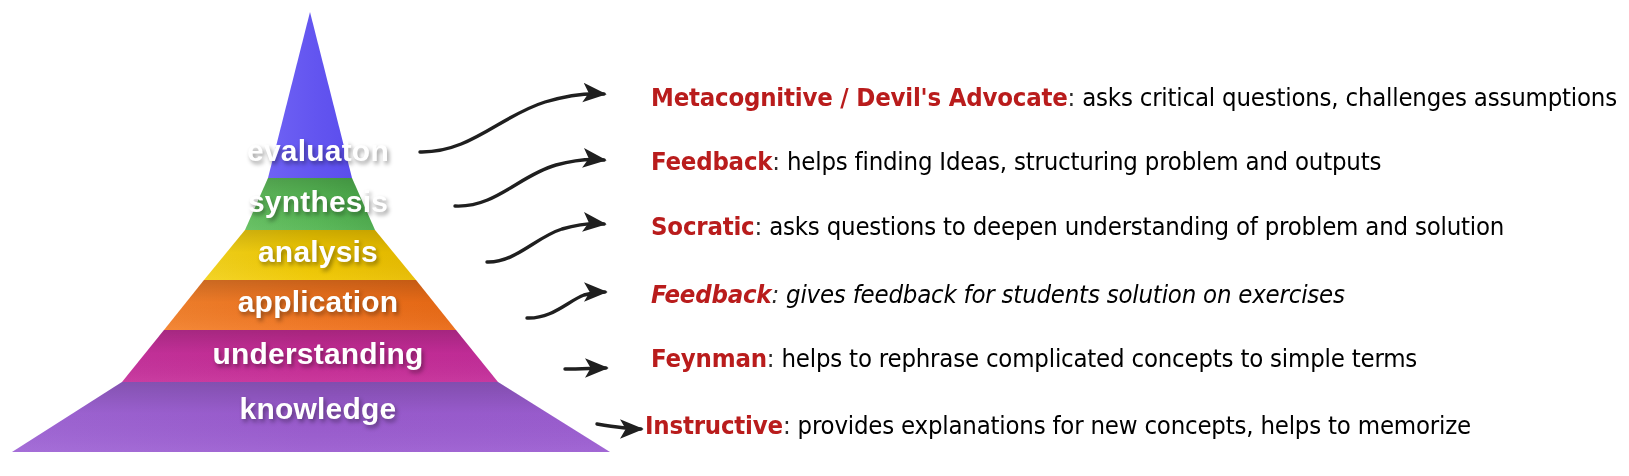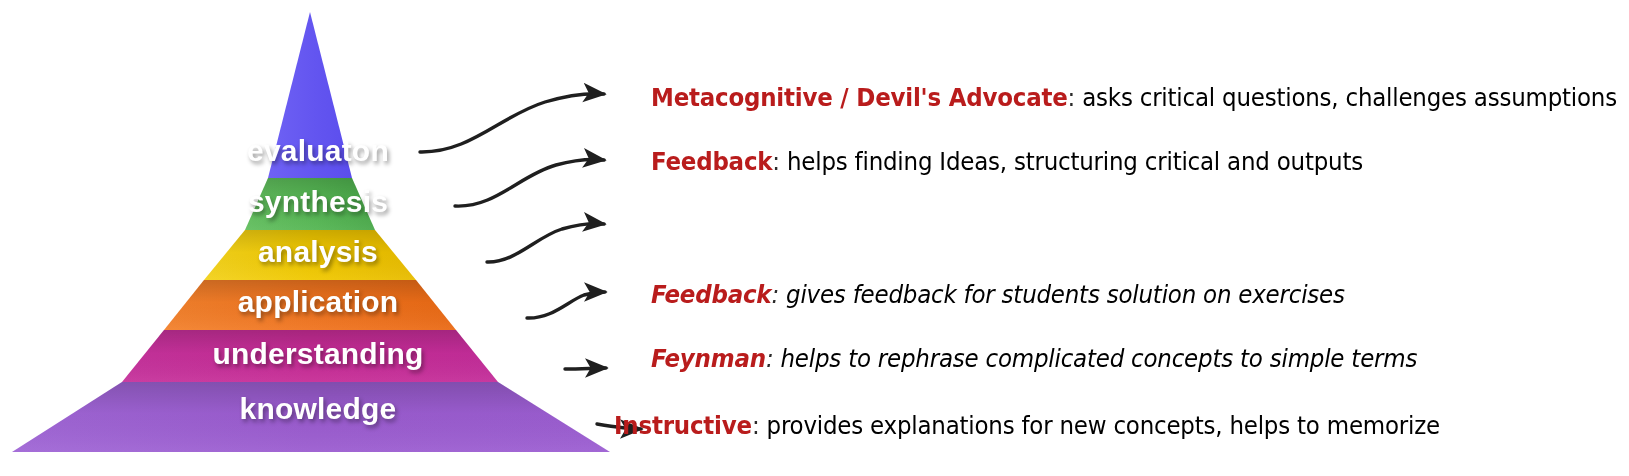--- a/index.html
+++ b/index.html
@@ -141,29 +141,32 @@
       <path d="M565,369 C582,369 594,368 606,368"></path>
       <path d="M597,424 C615,427 630,429 641,429"></path>
     </g>
   </svg>
 
   <div class="row" style="top:82px;">
     <b>Metacognitive / Devil's Advocate</b><span>: </span><span class="desc">asks critical questions, challenges assumptions</span>
   </div>
 
   <div class="row" style="top:146px;">
-    <b>Feedback</b><span>: </span><span class="desc">helps finding Ideas, structuring critical and outputs</span>
+    <b>Feedback</b><span>: </span><span class="desc">helps finding Ideas, structuring problem and outputs</span>
   </div>
 
+  <div class="row" style="top:211px;">
+    <b>Socratic</b><span>: </span><span class="desc">asks questions to deepen understanding of problem and solution</span>
+  </div>
 
   <div class="row" style="top:279px;font-style:italic;">
     <b>Feedback</b><span>: </span><span class="desc">gives feedback for students solution on exercises</span>
   </div>
 
-  <div class="row" style="top:343px;font-style:italic;">
+  <div class="row" style="top:343px;">
     <b>Feynman</b><span>: </span><span class="desc">helps to rephrase complicated concepts to simple terms</span>
   </div>
 
-  <div class="row" style="top:410px;left:614px;">
+  <div class="row" style="top:410px;left:645px;">
     <b>Instructive</b><span>: </span><span class="desc">provides explanations for new concepts, helps to memorize</span>
   </div>
 
 </div>
 
 </body></html>

